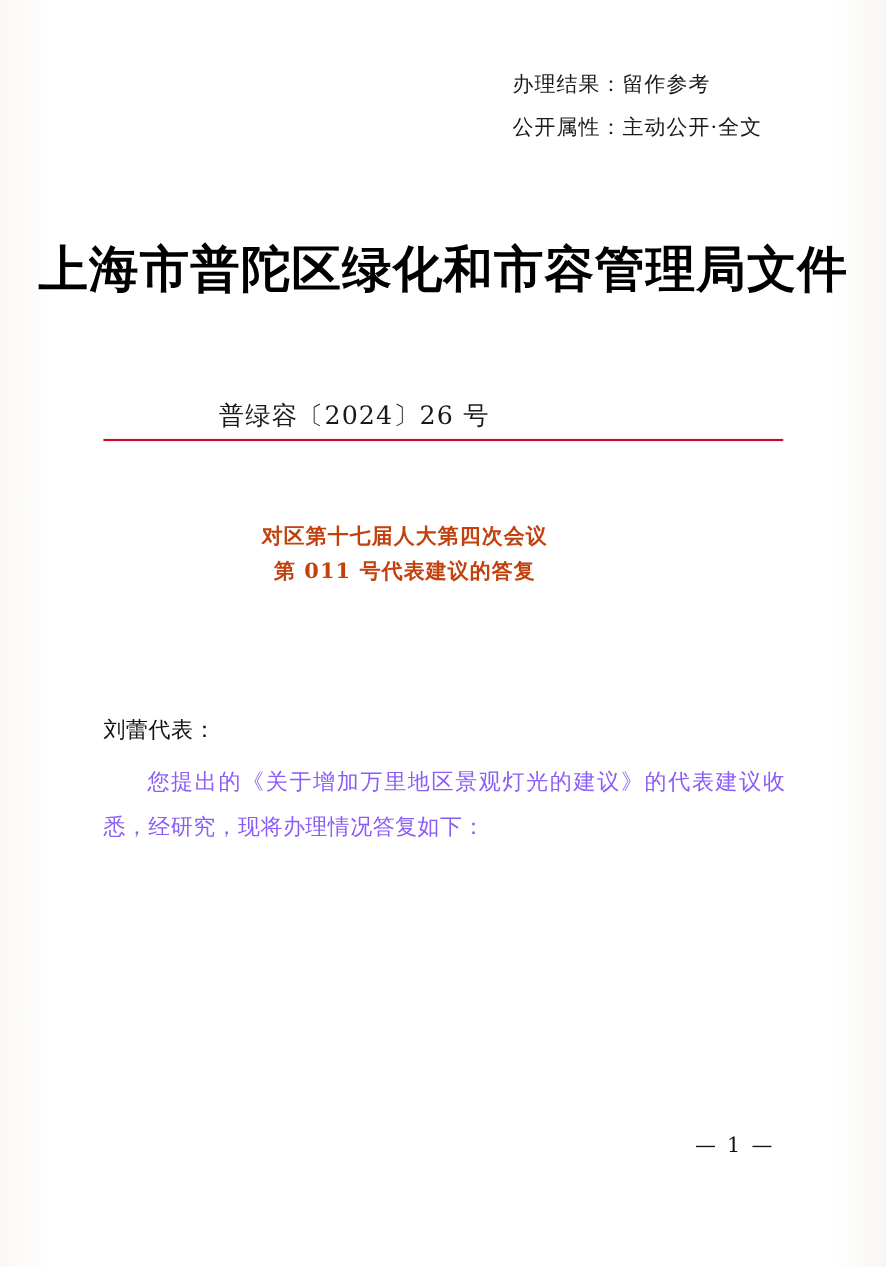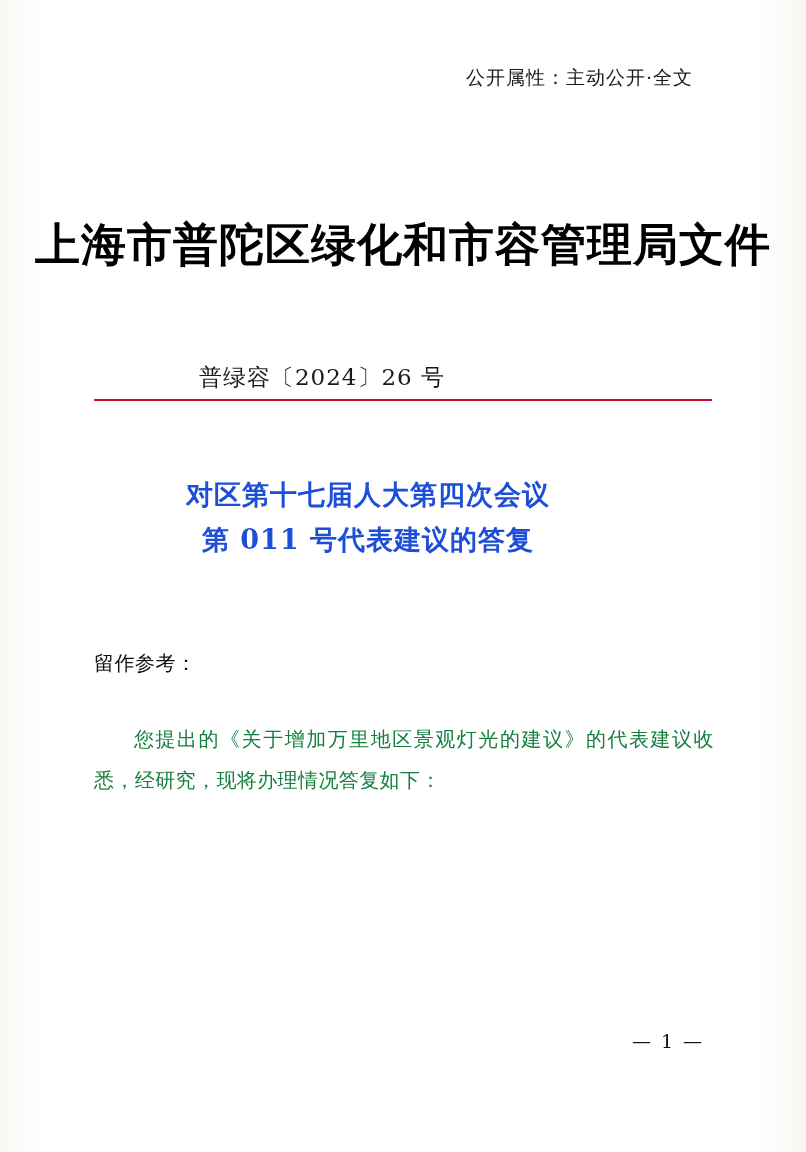--- a/index.html
+++ b/index.html
@@ -68,45 +68,44 @@
     width: 618px;
     height: 2px;
     background: #c8102e;
   }
   .subject {
     position: absolute;
     top: 473px;
     left: 0;
     width: 736px;
     text-align: center;
-    font-size: 27px;
+    font-size: 19px;
     font-weight: bold;
-    color: #1d4ed8;
+    color: #c2410c;
     line-height: 1.65;
     letter-spacing: 1px;
   }
   .salutation {
     position: absolute;
     top: 650px;
     left: 94px;
     font-size: 20px;
     color: #111111;
     letter-spacing: 0.5px;
   }
   .body-text {
     position: absolute;
     top: 690px;
     left: 94px;
     width: 620px;
     font-size: 20px;
-    color: #15803d;
+    color: #8b5cf6;
     line-height: 2.05;
     text-align: justify;
     letter-spacing: 0.4px;
-    margin-top: 29px;
   }
   .body-text p {
     margin: 0;
     text-indent: 2em;
   }
   .body-text p.heading {
     font-weight: bold;
   }
   .page-number {
     position: absolute;
@@ -121,34 +120,35 @@
     box-sizing: border-box;
   }
 </style>
 </head>
 <body>
 
 <div class="page">
   <div class="paper-tint"></div>
 
   <div class="header-meta">
+    <div class="meta-line">办理结果：留作参考</div>
     <div class="meta-line">公开属性：主动公开·全文</div>
   </div>
 
   <div class="doc-title">上海市普陀区绿化和市容管理局文件</div>
 
   <div class="doc-number">普绿容〔2024〕26 号</div>
 
   <div class="red-rule"></div>
 
   <div class="subject">
     <div>对区第十七届人大第四次会议</div>
     <div>第 011 号代表建议的答复</div>
   </div>
 
-  <div class="salutation">留作参考：</div>
+  <div class="salutation">刘蕾代表：</div>
 
   <div class="body-text">
     <p>您提出的《关于增加万里地区景观灯光的建议》的代表建议收悉，经研究，现将办理情况答复如下：</p>
   </div>
 
   <div class="page-number">— 1 —</div>
 </div>
 
 </body></html>

